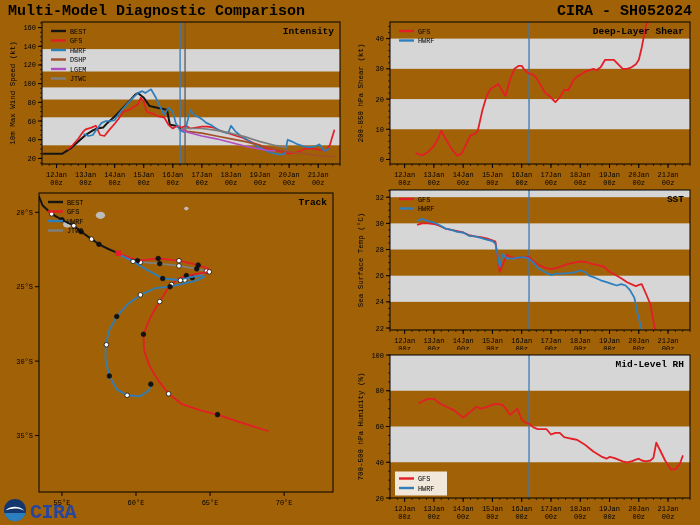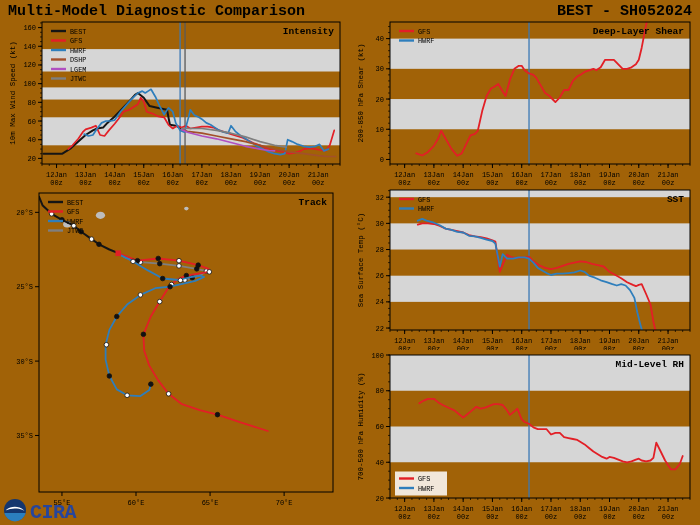--- a/index.html
+++ b/index.html
@@ -9,21 +9,21 @@
   #title-left{left:8px;}
   #title-right{right:8px;}
   .chart-svg{position:absolute;}
   #logo{position:absolute;left:3px;top:497px;width:110px;height:27px;}
 </style>
 </head>
 <body>
 
 <div id="fig">
   <div id="title-left" class="title">Multi-Model Diagnostic Comparison</div>
-  <div id="title-right" class="title">BEST - SH052024</div>
+  <div id="title-right" class="title">CIRA - SH052024</div>
 
   <svg class="chart-svg" style="left:0;top:18px" width="350" height="172">
       <defs>
         <clipPath id="clip-intensity">
           <rect x="42" y="4" width="298" height="142"></rect>
         </clipPath>
       </defs>
       <g>
         <rect x="42" y="99.28947368421052" width="298" height="28.0263157894737" fill="#d6d6d6"></rect>
         <rect x="42" y="69.39473684210526" width="298" height="12.14473684210526" fill="#d6d6d6"></rect>

